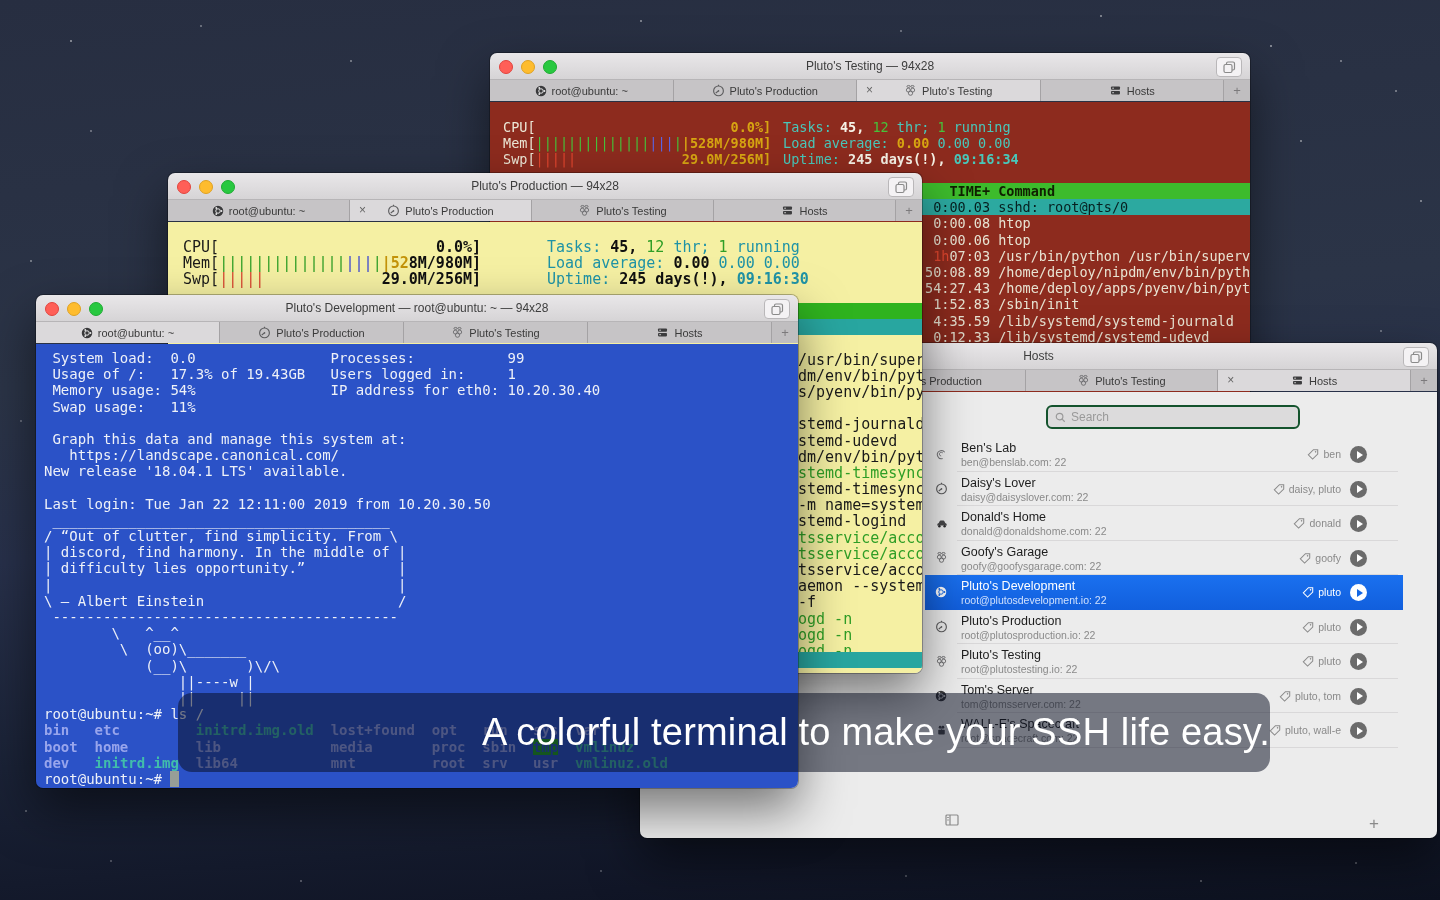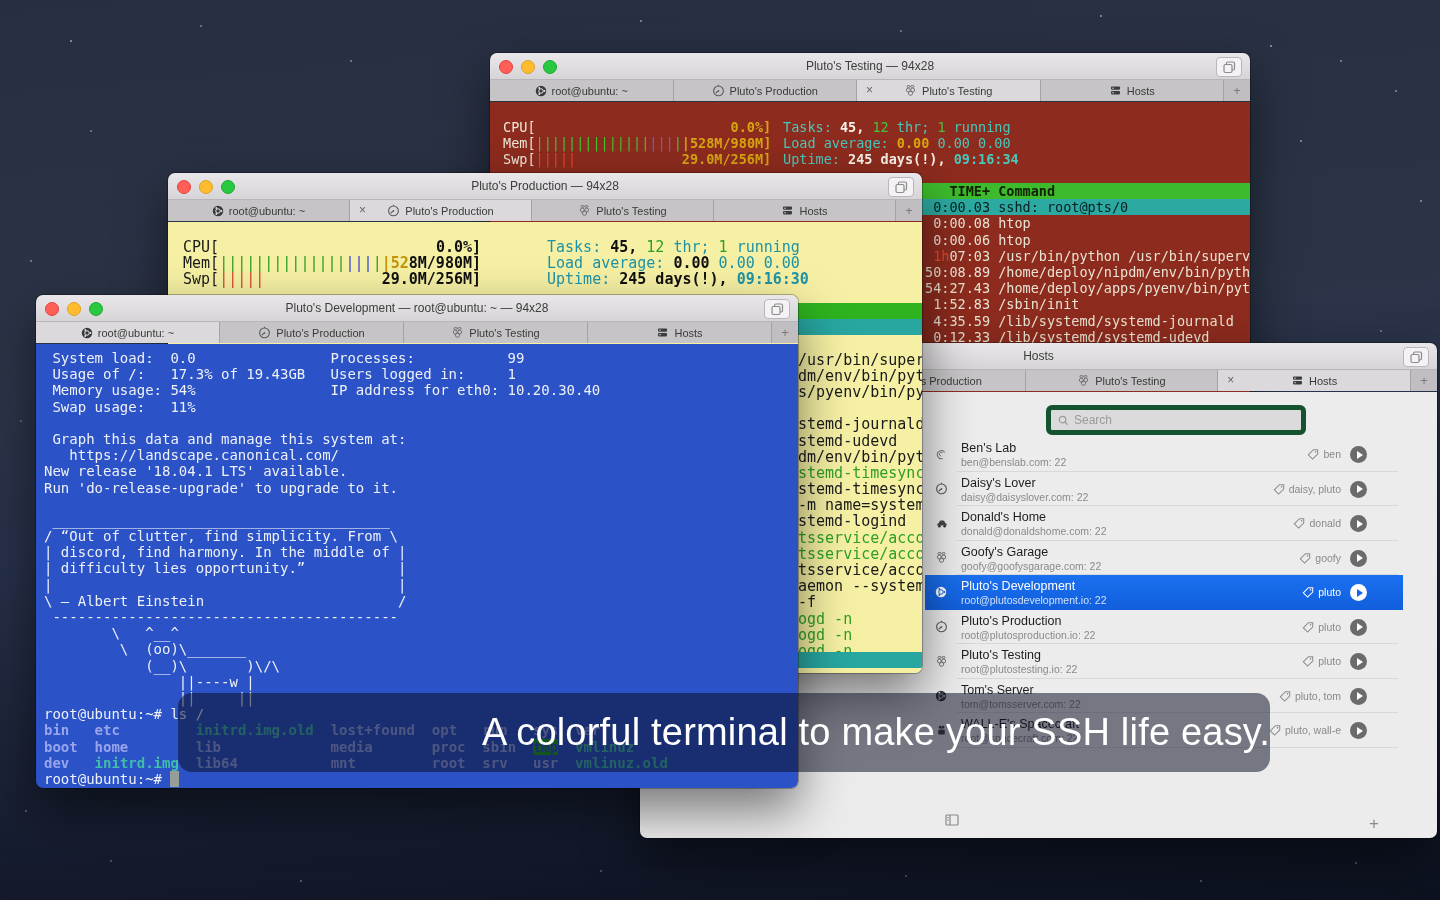--- a/index.html
+++ b/index.html
@@ -79,21 +79,21 @@
   .term-blue{background:#2b52c7;font-size:14px;color:#eef1f8;}
   .term-blue .c-dir{color:#98a5ec;font-weight:bold;}
   .term-blue .c-lnk{color:#41bdab;font-weight:bold;}
   .term-blue .c-tmp{background:#23a31f;color:#2b52c7;font-weight:bold;}
   .term-blue .c-cur{background:#979e97;color:#979e97;}
   #blue-lines{left:8px;top:6px;}
   
   #win-hosts{left:640px;top:343px;width:797px;height:495px;z-index:2;}
   .hosts-body{position:absolute;left:0;top:49px;right:0;bottom:0;background:#ececec;}
   .searchbox{position:absolute;left:406px;top:13px;width:236px;height:20px;border-radius:6px;
-    background:#dcdbdc;border:5px solid #14532d;display:flex;align-items:center;gap:5px;padding:0 7px;}
+    background:#dcdbdc;border:2px solid #14532d;display:flex;align-items:center;gap:5px;padding:0 7px;}
   .searchbox span{font-size:12px;color:#9a9a9a;}
   .hostlist{position:absolute;left:285px;width:478px;top:45px;}
   .hrow{position:relative;height:34.5px;}
   .hrow:after{content:"";position:absolute;left:32px;right:5px;bottom:0;border-bottom:1px solid #d9d8d9;}
   .hrow .hicon{position:absolute;left:10px;top:8px;width:18px;height:18px;display:flex;align-items:center;}
   .hname{position:absolute;left:36px;top:4px;font-size:12.5px;color:#1d1d1d;}
   .haddr{position:absolute;left:36px;top:19px;font-size:10.5px;color:#8a8a8a;}
   .htags{position:absolute;right:62px;top:11px;font-size:10.5px;color:#8a8a8a;display:flex;gap:4px;align-items:center;}
   .hplay{position:absolute;right:36px;top:9px;width:17px;height:17px;border-radius:50%;background:#6b6b6b;}
   .hplay:after{content:"";position:absolute;left:6.5px;top:4.5px;border-left:6px solid #fff;
@@ -668,22 +668,22 @@
     <div class="term term-blue">
       <div class="lines" id="blue-lines">
           <div class="tl"> System load:  0.0                Processes:           99</div>
           <div class="tl"> Usage of /:   17.3% of 19.43GB   Users logged in:     1</div>
           <div class="tl"> Memory usage: 54%                IP address for eth0: 10.20.30.40</div>
           <div class="tl"> Swap usage:   11%</div>
           <div class="tl">&nbsp;</div>
           <div class="tl"> Graph this data and manage this system at:</div>
           <div class="tl">   https://landscape.canonical.com/</div>
           <div class="tl">New release '18.04.1 LTS' available.</div>
-          <div class="tl">Run 'do-release-upgrade' to upgrade to it.</div>
           <div class="tl">&nbsp;</div>
+          <div class="tl">Last login: Tue Jan 22 12:11:00 2019 from 10.20.30.50</div>
           <div class="tl"> ________________________________________</div>
           <div class="tl">/ “Out of clutter, find simplicity. From \</div>
           <div class="tl">| discord, find harmony. In the middle of |</div>
           <div class="tl">| difficulty lies opportunity.”           |</div>
           <div class="tl">|                                         |</div>
           <div class="tl">\ — Albert Einstein                       /</div>
           <div class="tl"> -----------------------------------------</div>
           <div class="tl">        \   ^__^</div>
           <div class="tl">         \  (oo)\_______</div>
           <div class="tl">            (__)\       )\/\</div>

